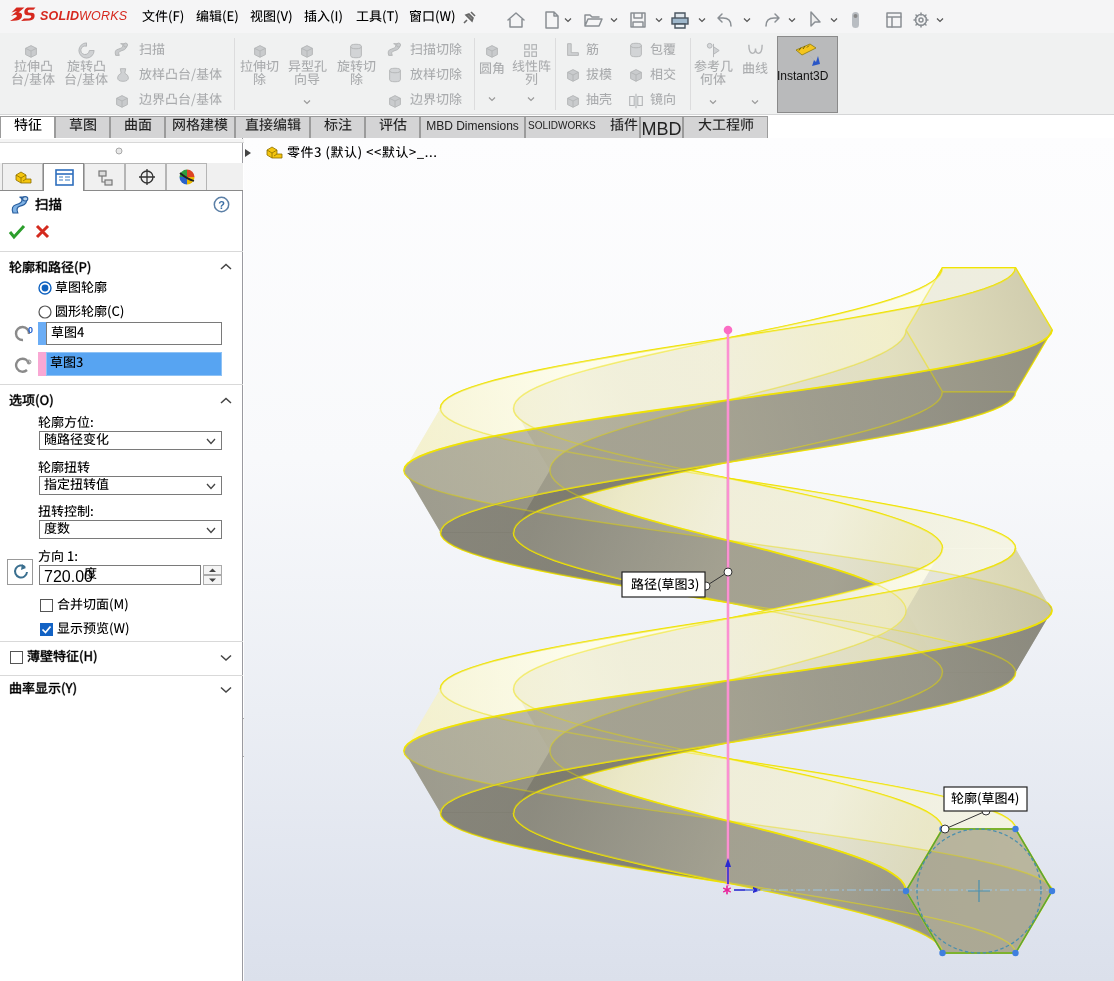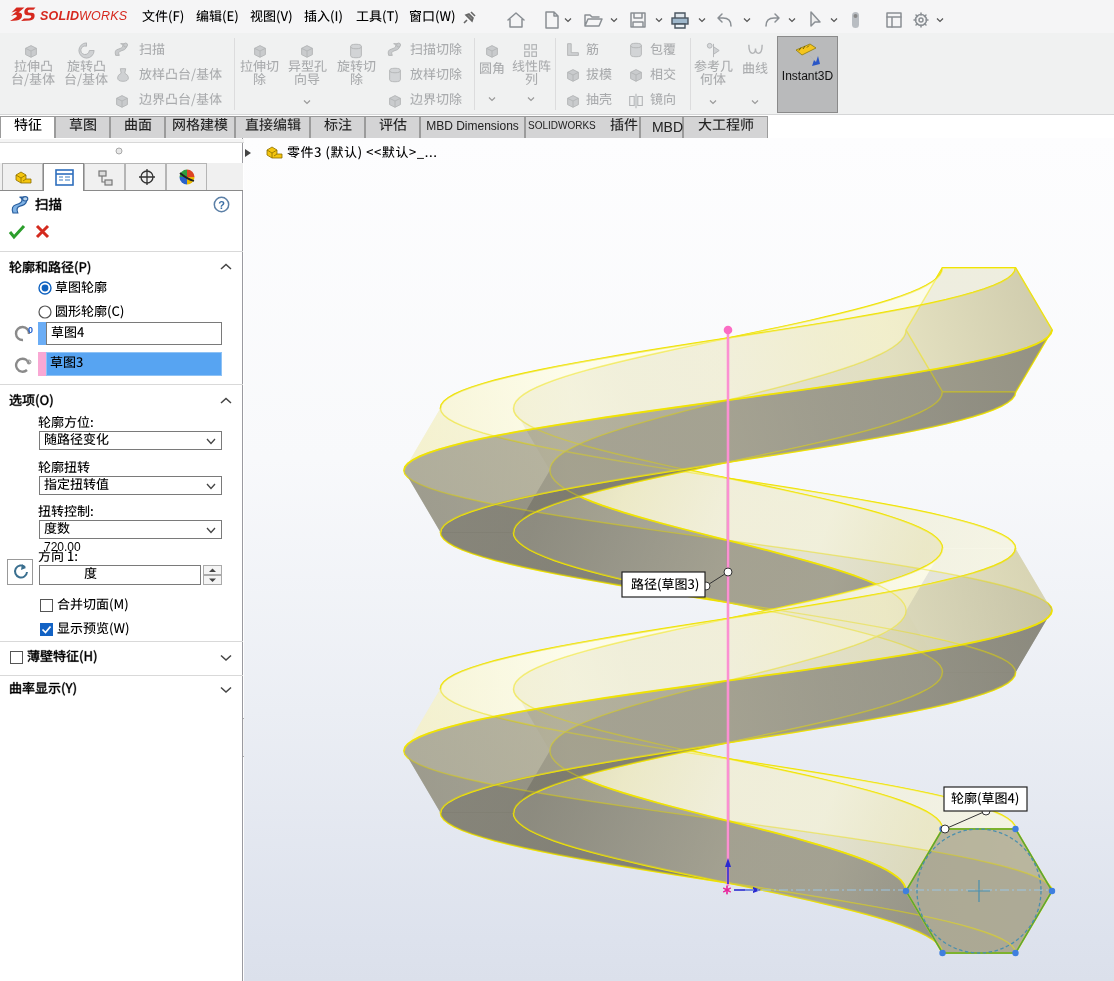--- a/index.html
+++ b/index.html
@@ -504,21 +504,21 @@
     <path d="M1 1.5 L4 4.5 L7 1.5" fill="none" stroke="#9a9a9a" stroke-width="1.2"></path>
   </svg>
 <div class="abs" style="left:777px;top:36px;width:61px;height:77px;background:#b9babb;border:1px solid #8a8a8a"></div>
 <svg class="abs" style="left:794px;top:42px" width="28" height="26">
     <g>
       <path d="M2 8 L16 2 L22 6 L8 13 Z" fill="#f5c51d" stroke="#8a7a10" stroke-width="0.8"></path>
       <path d="M5 8.5 L7 5.5 M9 7 L11 4 M13 5.5 L15 3.5" stroke="#6d5c00" stroke-width="1"></path>
       <path d="M14 12 L22 20 L24 14 L26 22 L18 24 L20 18 Z" fill="#2a56c6"></path>
     </g>
   </svg>
-<div class="abs" style="left:777px;top:69px;width:61px;height:14px;text-align:center;font-size:12px;color:#111">Instant3D</div>
+<div class="abs" style="left:777px;top:69px;width:61px;height:14px;text-align:left;font-size:12px;color:#111">Instant3D</div>
 <div class="tab" style="left:0px;width:55px;background:#fff;border-color:#9b9b9b"></div>
 <svg class="tx" style="left:13.5px;top:118px" width="30" height="18.2">
     <g fill="#000" transform="translate(0,11.76) scale(0.014,-0.014)">
       <use href="#g63" x="0"></use>
       <use href="#g64" x="1000"></use>
     </g>
   </svg>
 <div class="tab" style="left:55px;width:55px"></div>
 <svg class="tx" style="left:68.5px;top:118px" width="30" height="18.2">
     <g fill="#222" transform="translate(0,11.76) scale(0.014,-0.014)">
@@ -569,21 +569,21 @@
 <div class="abs" style="left:420px;top:119px;width:105px;text-align:center;font-size:12px;color:#222">MBD Dimensions</div>
 <div class="tab" style="left:525px;width:115px"></div>
 <div class="abs" style="left:528px;top:120px;font-size:10px;color:#222">SOLIDWORKS</div>
 <svg class="tx" style="left:610px;top:118px" width="30" height="18.2">
     <g fill="#222" transform="translate(0,11.76) scale(0.014,-0.014)">
       <use href="#g11" x="0"></use>
       <use href="#g1" x="1000"></use>
     </g>
   </svg>
 <div class="tab" style="left:640px;width:43px"></div>
-<div class="abs" style="left:640px;top:119px;width:43px;text-align:right;font-size:14px;color:#222">MBD</div>
+<div class="abs" style="left:640px;top:119px;width:43px;text-align:center;font-size:18px;color:#222">MBD</div>
 <div class="tab" style="left:683px;width:85px"></div>
 <svg class="tx" style="left:697.5px;top:118px" width="58" height="18.2">
     <g fill="#222" transform="translate(0,11.76) scale(0.014,-0.014)">
       <use href="#g76" x="0"></use>
       <use href="#g14" x="1000"></use>
       <use href="#g77" x="2000"></use>
       <use href="#g78" x="3000"></use>
     </g>
   </svg>
 <div id="panel"></div>
@@ -801,21 +801,21 @@
       <use href="#g107" x="2224"></use>
       <use href="#g94" x="2787"></use>
     </g>
   </svg>
 <div class="abs" style="left:7px;top:559px;width:26px;height:26px;background:#fff;border:1px solid #999"></div>
 <svg class="abs" style="left:11px;top:563px" width="18" height="18">
     <path d="M14 4 A6 6 0 1 0 16 9" fill="none" stroke="#3a6f8f" stroke-width="2"></path>
     <path d="M11 1 L15 5 L10 7 Z" fill="#3a6f8f"></path>
   </svg>
 <div class="abs" style="left:39px;top:565px;width:162px;height:20px;background:#fff;border:1px solid #7a7a7a"></div>
-<div class="abs" style="left:44px;top:540px;font-size:12px;color:#000">720.00</div>
+<div class="abs" style="left:44px;top:568px;font-size:16px;color:#000">720.00</div>
 <svg class="tx" style="left:84px;top:567px" width="15" height="16.9">
     <g fill="#000" transform="translate(0,10.92) scale(0.013,-0.013)">
       <use href="#g104" x="0"></use>
     </g>
   </svg>
 <div class="abs" style="left:203px;top:565px;width:19px;height:10px;background:#f4f4f4;border:1px solid #aaa"></div>
 <div class="abs" style="left:203px;top:575px;width:19px;height:10px;background:#f4f4f4;border:1px solid #aaa"></div>
 <svg class="abs" style="left:208px;top:568px" width="9" height="5">
     <path d="M1 4 L4.5 0.5 L8 4" fill="#444"></path>
   </svg>

